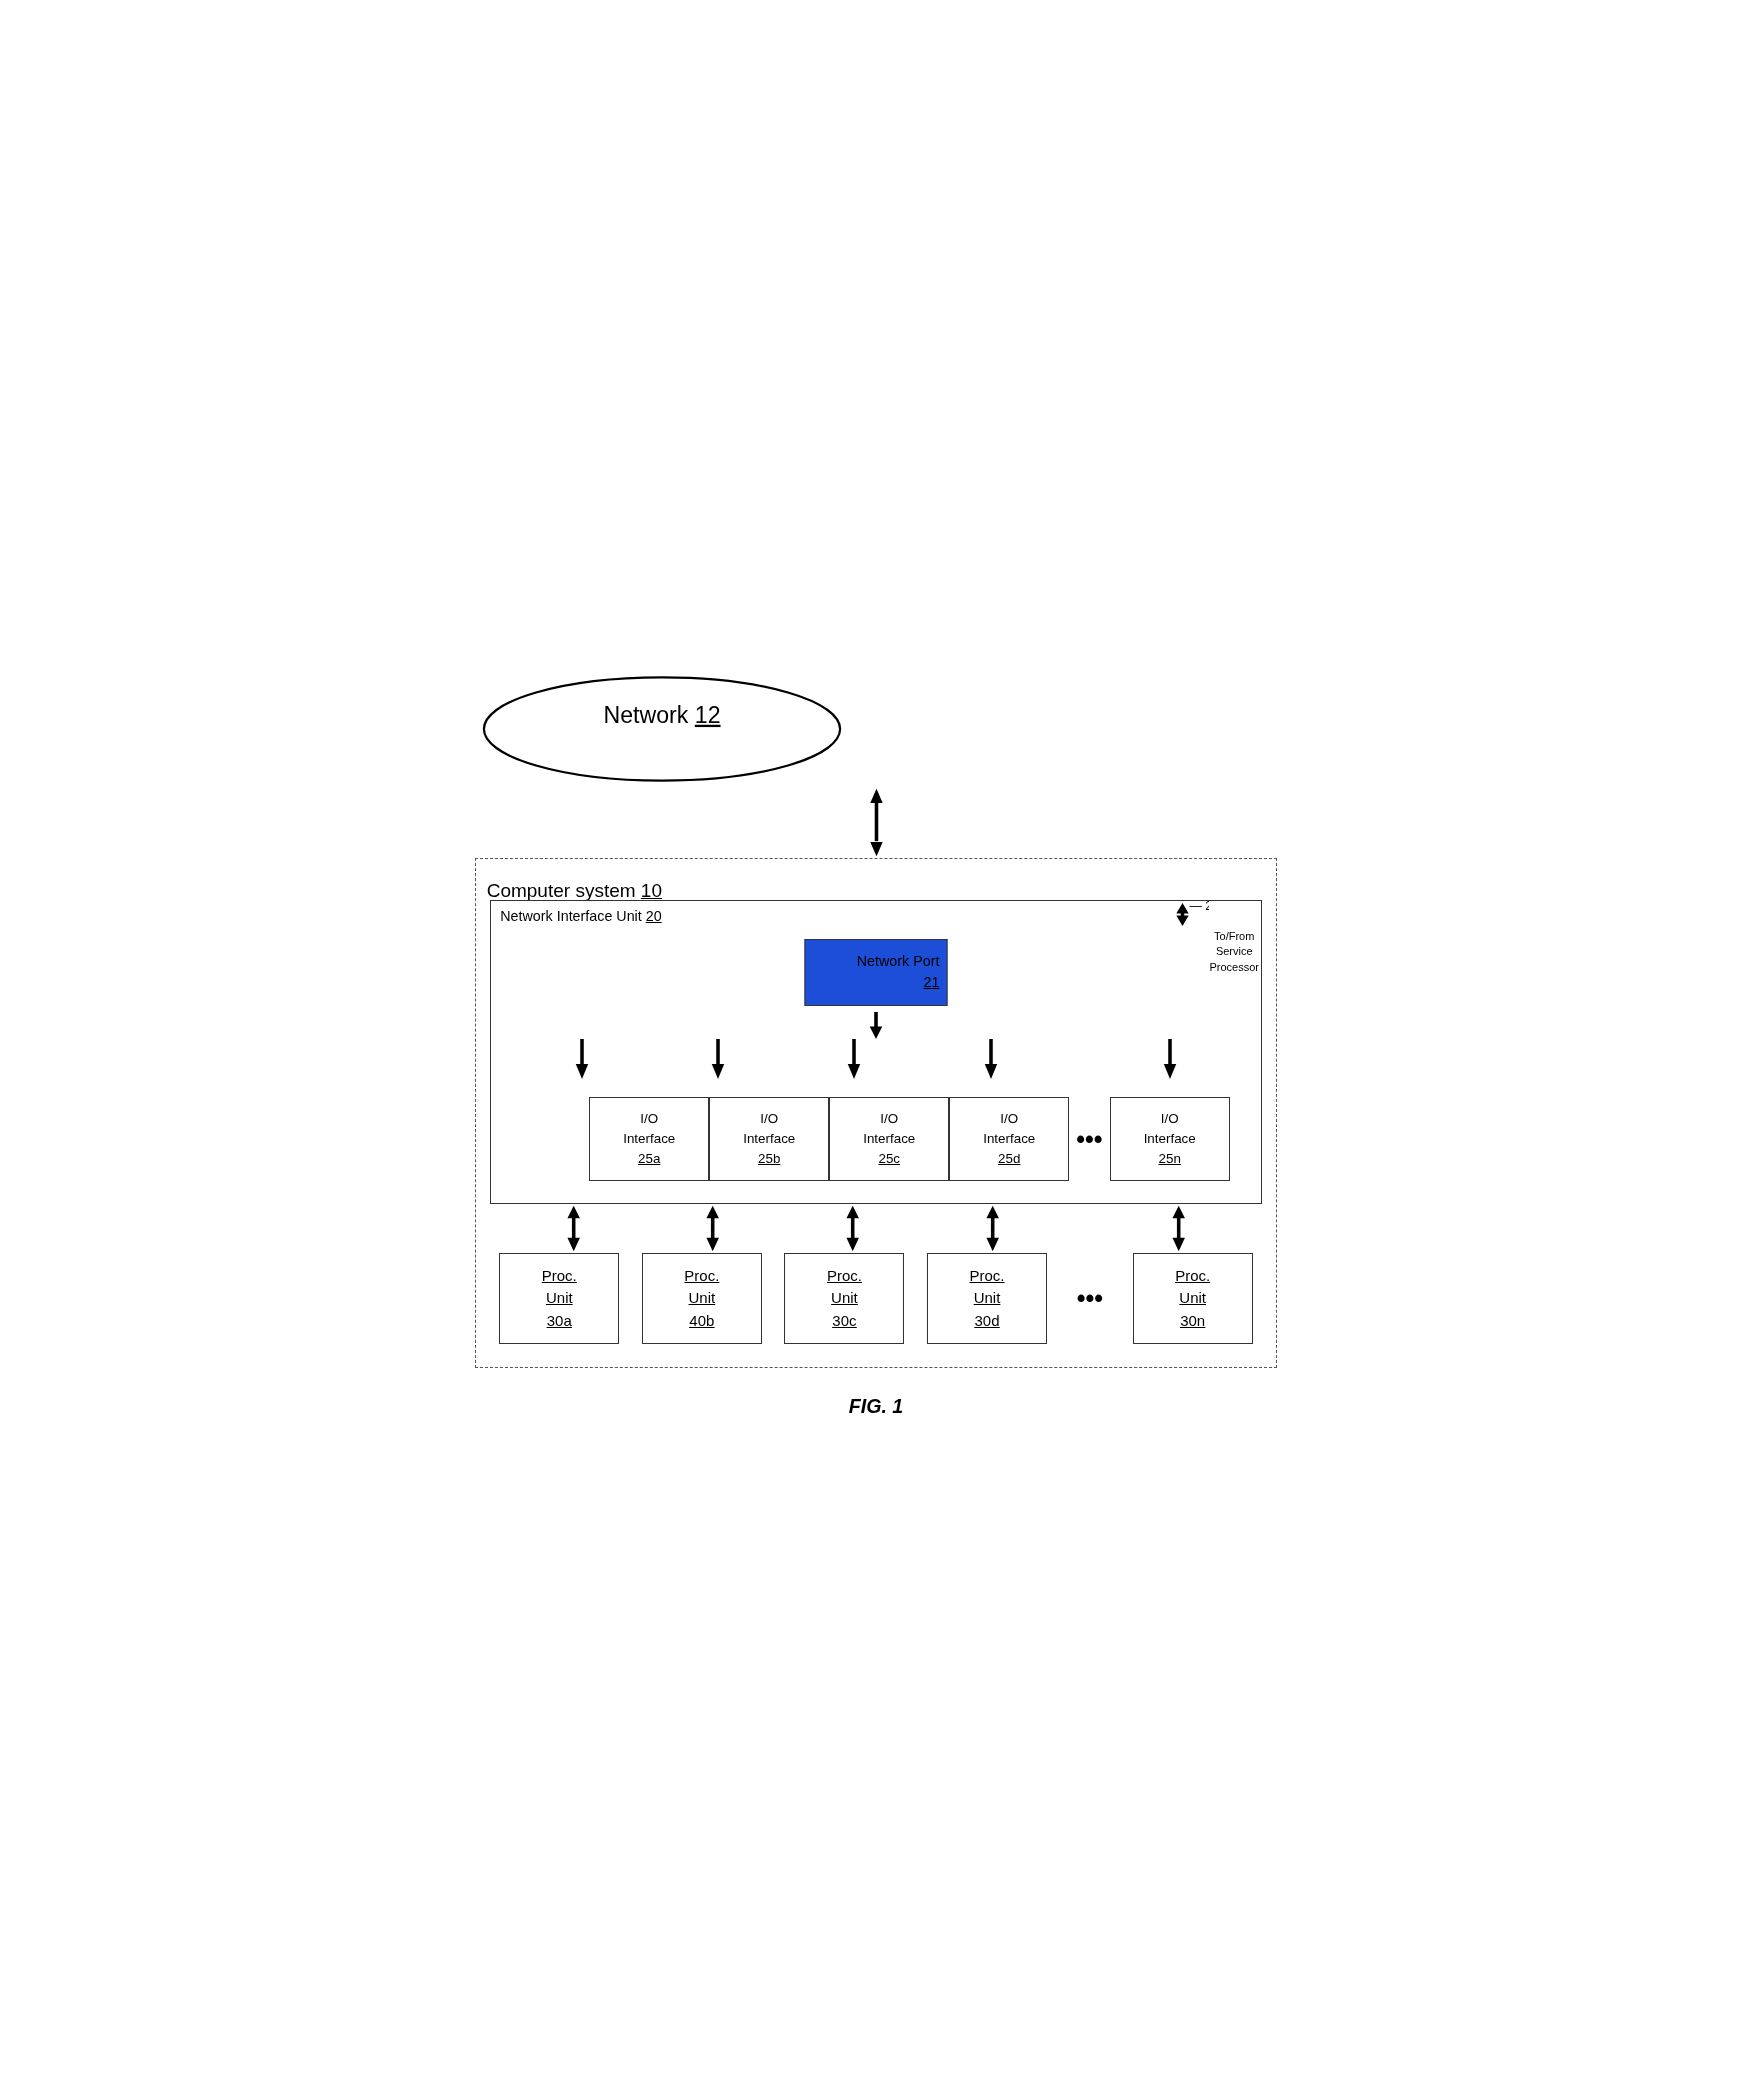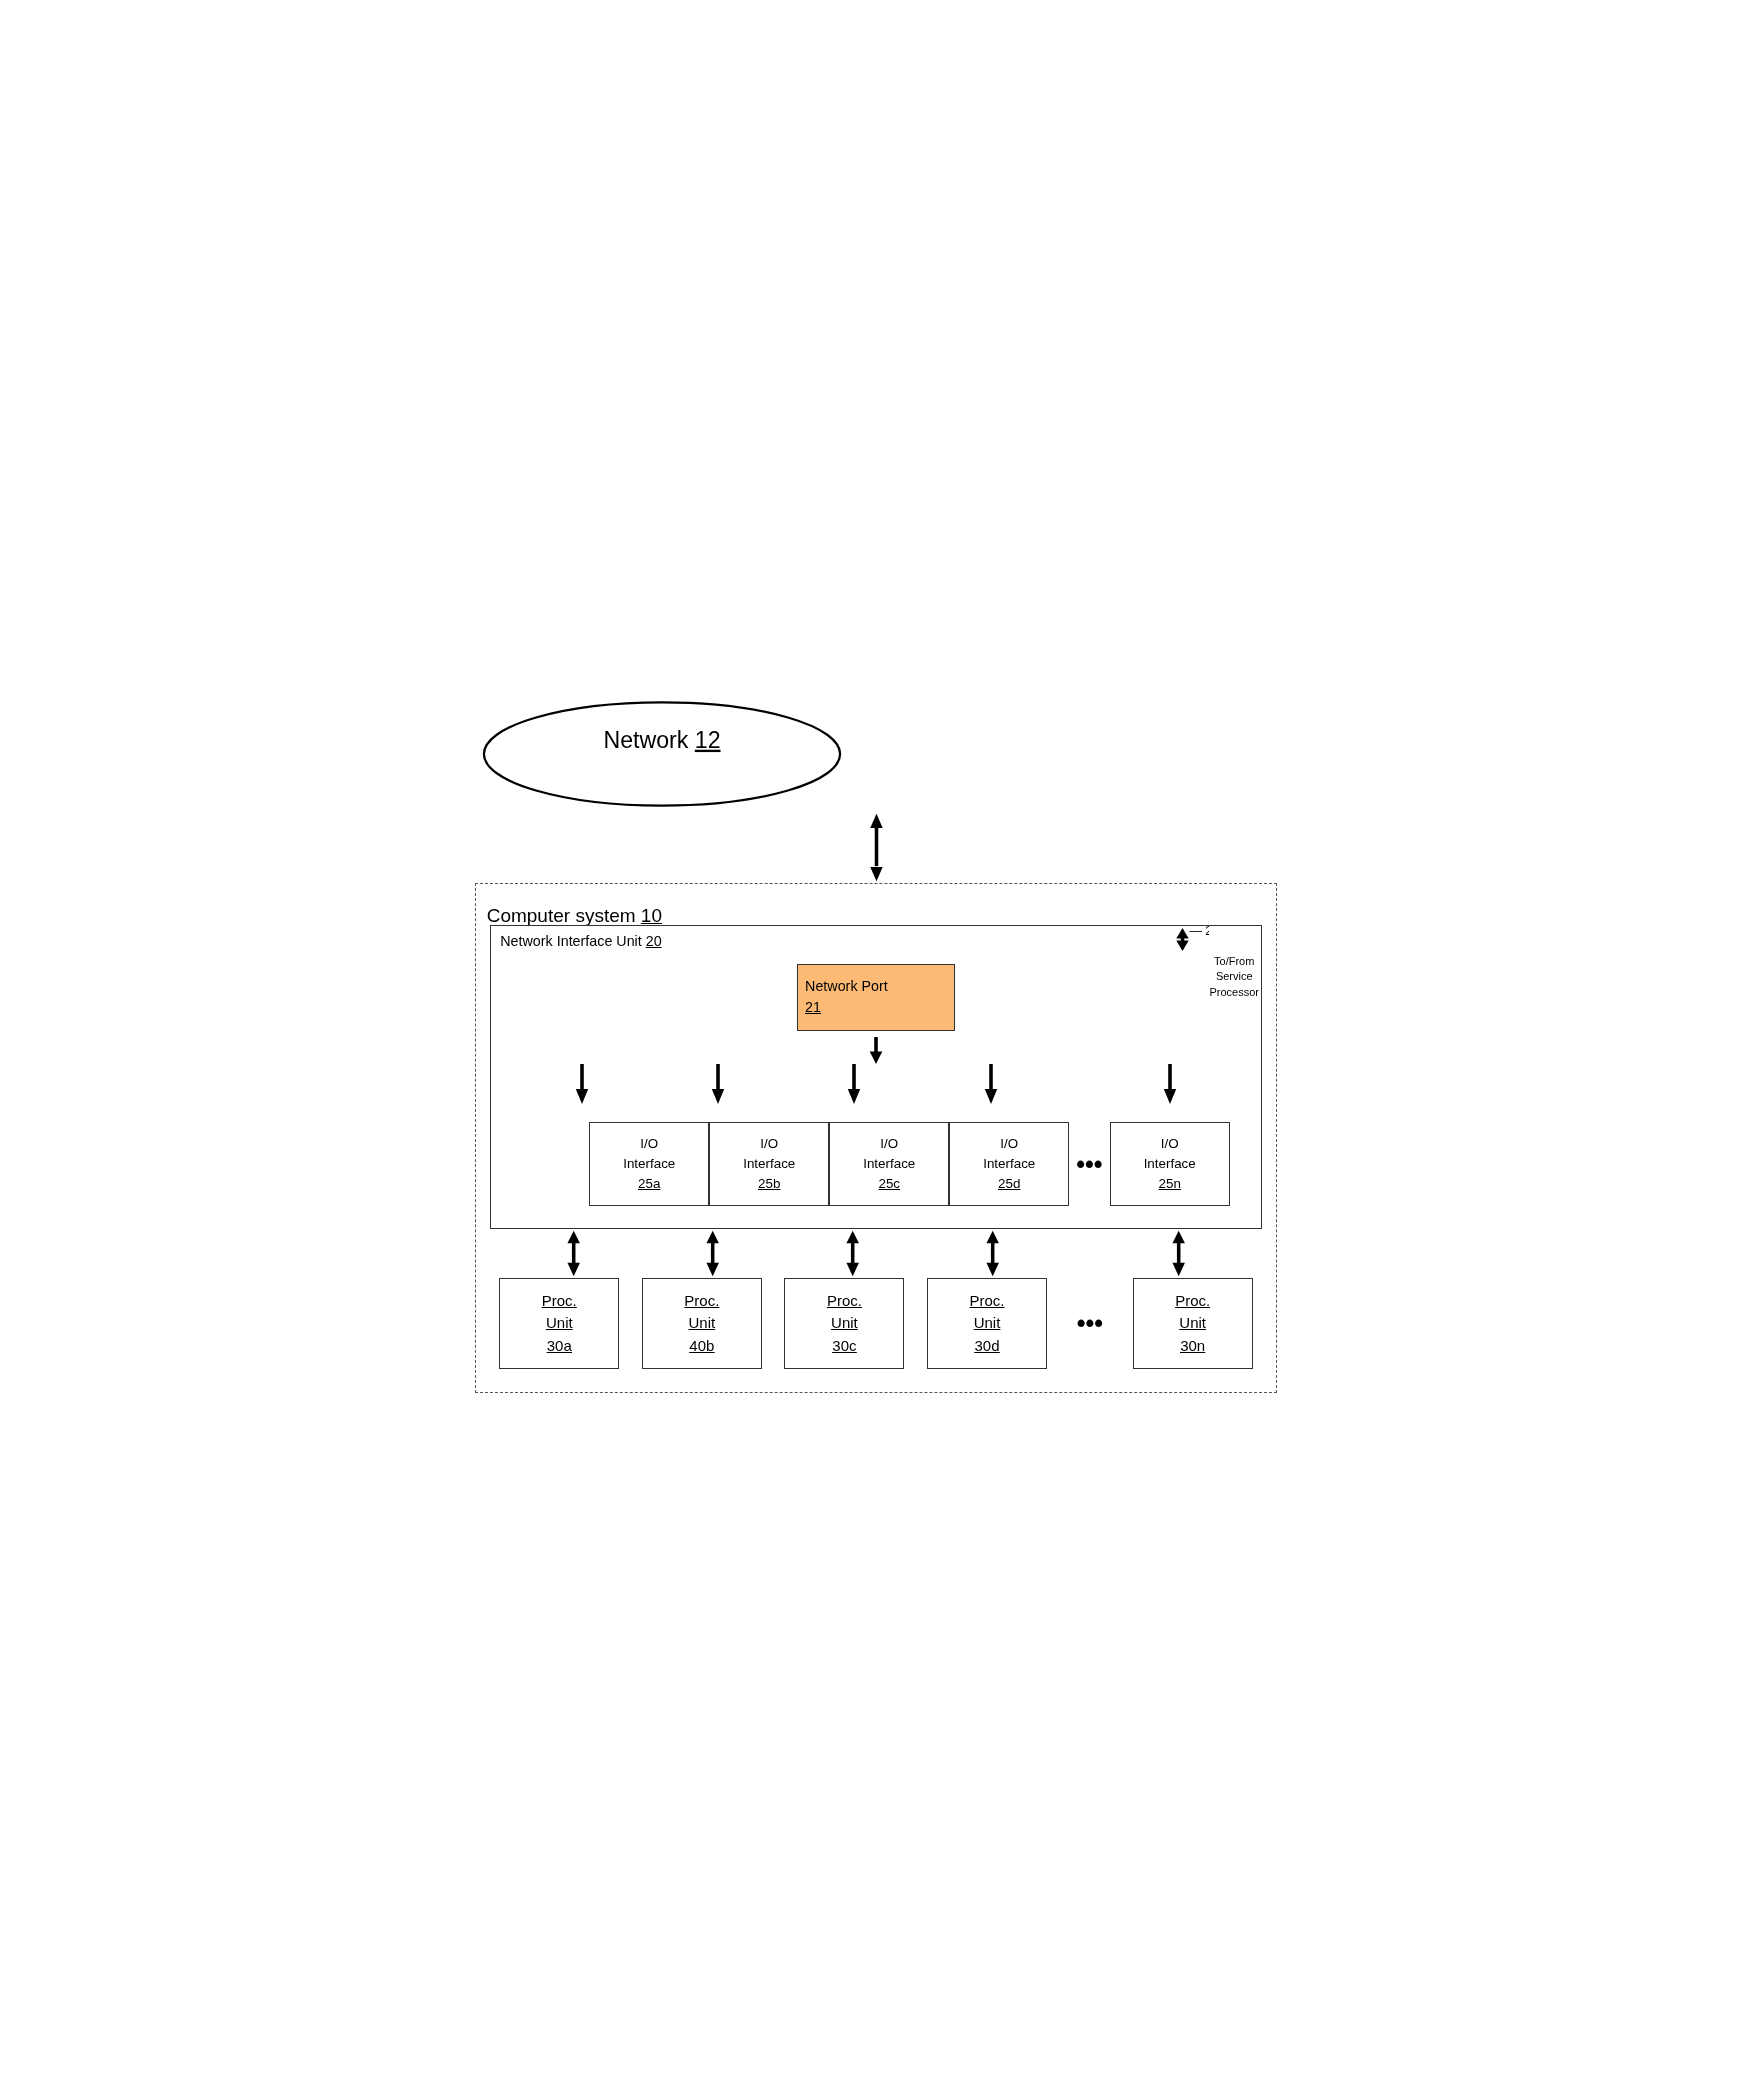--- a/index.html
+++ b/index.html
@@ -58,28 +58,28 @@
     .niu-label {
       position: absolute;
       top: 7.1px;
       left: 9px;
       font-size: 14.3px;
     }
 
     
     .network-port-box {
       border: 1.8px solid #333;
-      width: 158px;
+      width: 143px;
       padding: 10.7px 7.1px;
-      text-align: left;
+      text-align: right;
       position: absolute;
       top: 7.1px;
       left: 50%;
       transform: translateX(-50%);
-      background: #fdba74;
+      background: #1d4ed8;
     }
 
     
     .virtual-interface-box {
       border: 1.8px solid #333;
       margin-top: 98px;
       margin-bottom: 0;
       padding: 27px 9px;
       text-align: center;
       font-size: 16px;
@@ -333,15 +333,16 @@
         </div>
         <div class="dots-middle">•••</div>
         <div class="proc-box">
           <div class="proc-label-text">Proc.<br>Unit<br><span class="underline">30n</span></div>
         </div>
       </div>
 
     </div>
   </div>
 
+  <div class="fig-label">FIG. 1</div>
 
 </div>
 
 
 </body></html>

